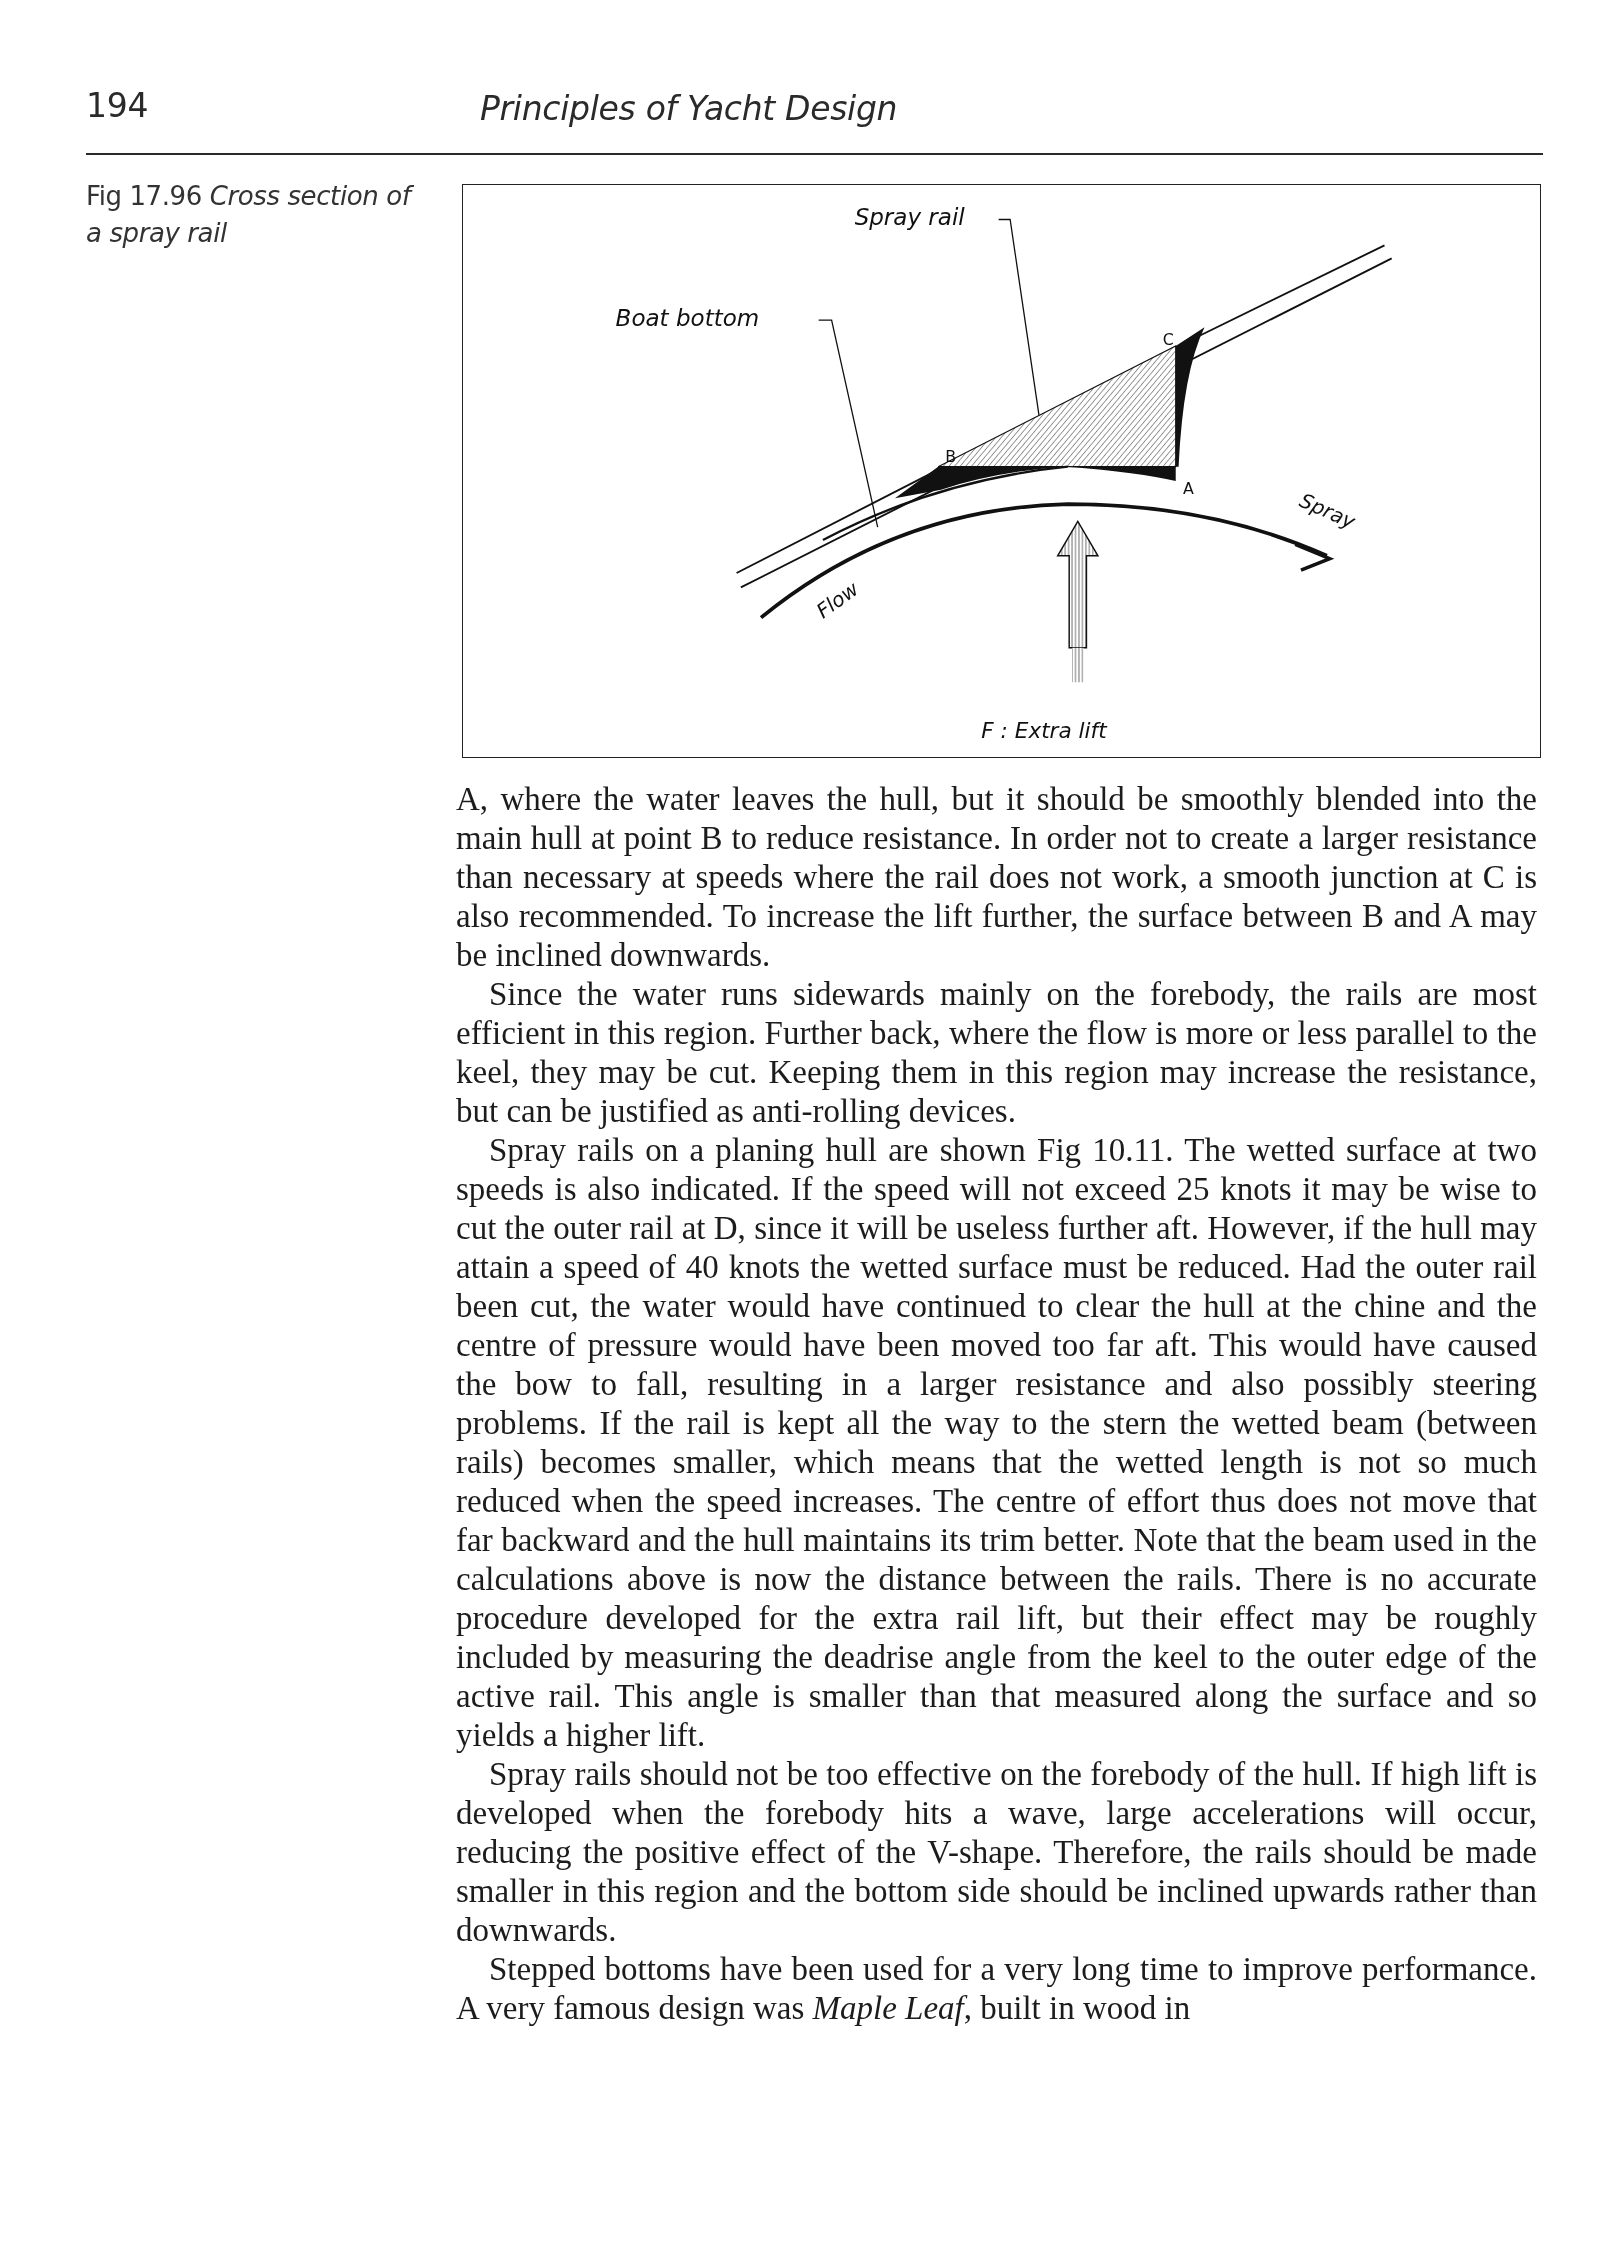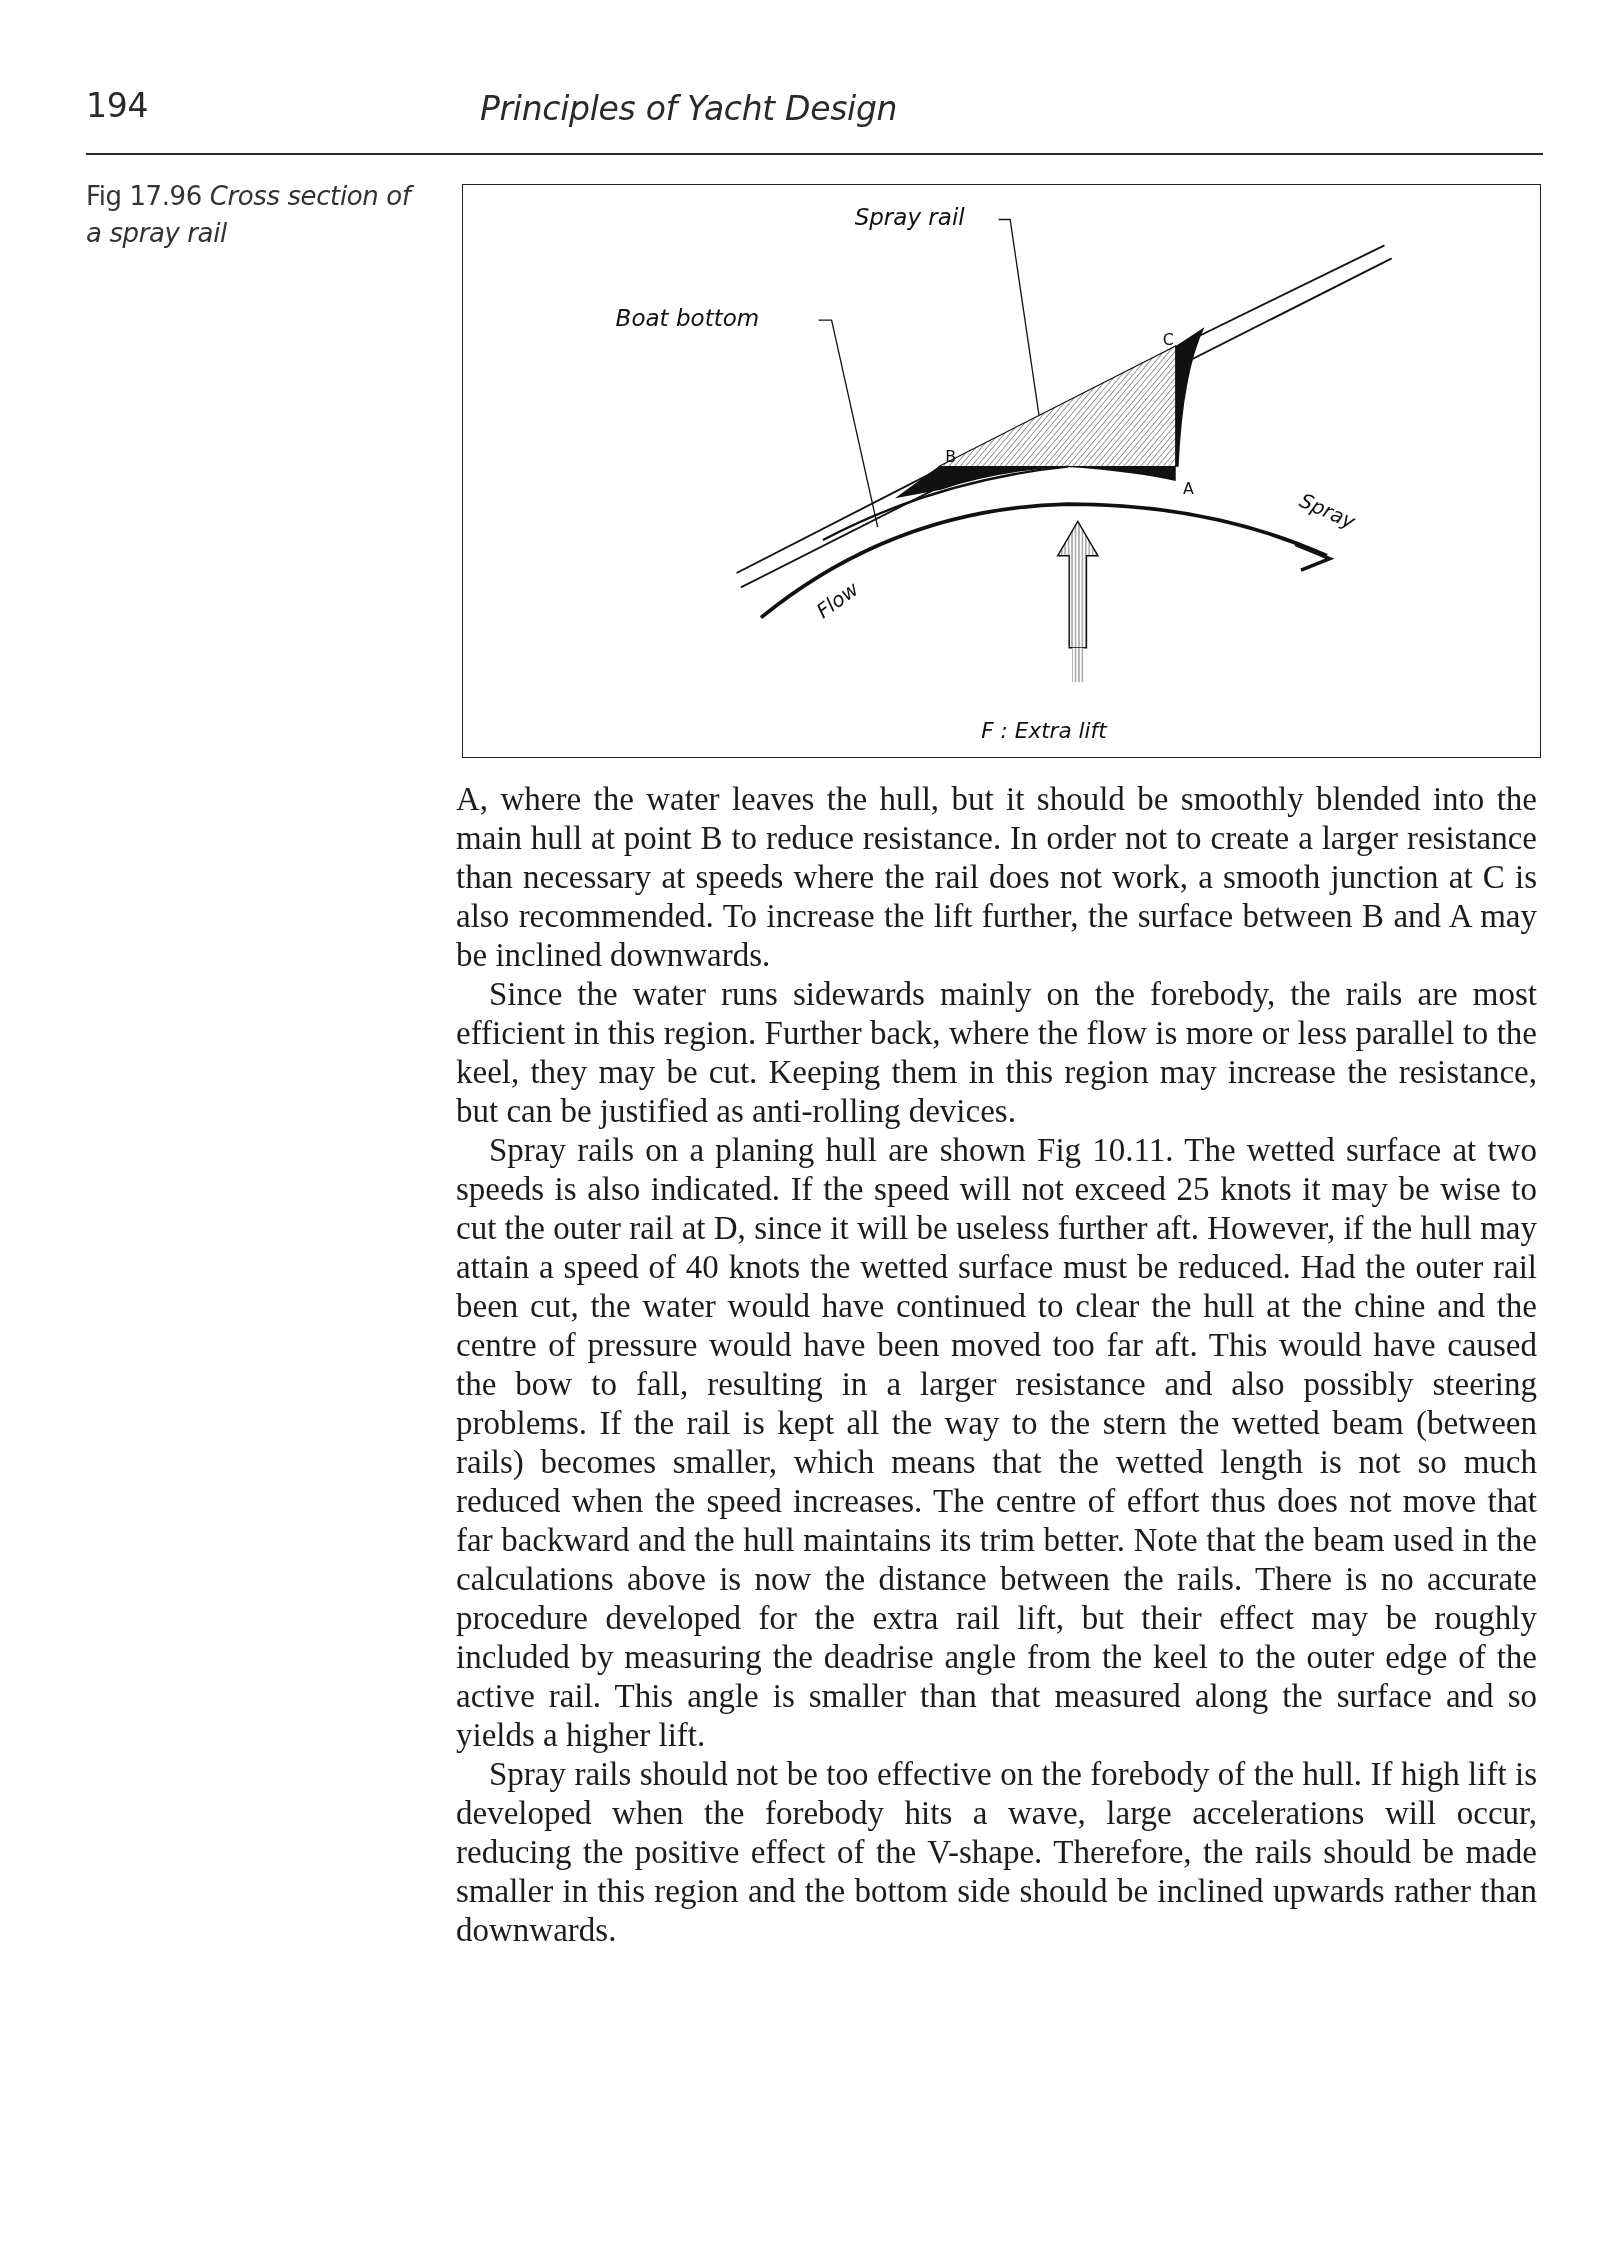--- a/index.html
+++ b/index.html
@@ -80,14 +80,15 @@
     <text class="fig-label" x="0" y="0" font-size="14" transform="translate(580,223) rotate(24)">Spray</text>
     <text class="fig-label" x="360" y="385" font-size="15">F : Extra lift</text>
   </svg>
 </div>
 
 <div class="abs body-text">
   <p>A, where the water leaves the hull, but it should be smoothly blended into the main hull at point B to reduce resistance. In order not to create a larger resistance than necessary at speeds where the rail does not work, a smooth junction at C is also recommended. To increase the lift further, the surface between B and A may be inclined downwards.</p>
   <p class="indent">Since the water runs sidewards mainly on the forebody, the rails are most efficient in this region. Further back, where the flow is more or less parallel to the keel, they may be cut. Keeping them in this region may increase the resistance, but can be justified as anti-rolling devices.</p>
   <p class="indent">Spray rails on a planing hull are shown Fig 10.11. The wetted surface at two speeds is also indicated. If the speed will not exceed 25 knots it may be wise to cut the outer rail at D, since it will be useless further aft. However, if the hull may attain a speed of 40 knots the wetted surface must be reduced. Had the outer rail been cut, the water would have continued to clear the hull at the chine and the centre of pressure would have been moved too far aft. This would have caused the bow to fall, resulting in a larger resistance and also possibly steering problems. If the rail is kept all the way to the stern the wetted beam (between rails) becomes smaller, which means that the wetted length is not so much reduced when the speed increases. The centre of effort thus does not move that far backward and the hull maintains its trim better. Note that the beam used in the calculations above is now the distance between the rails. There is no accurate procedure developed for the extra rail lift, but their effect may be roughly included by measuring the deadrise angle from the keel to the outer edge of the active rail. This angle is smaller than that measured along the surface and so yields a higher lift.</p>
   <p class="indent">Spray rails should not be too effective on the forebody of the hull. If high lift is developed when the forebody hits a wave, large accelerations will occur, reducing the positive effect of the V-shape. Therefore, the rails should be made smaller in this region and the bottom side should be inclined upwards rather than downwards.</p>
+  <p class="indent"><span>Stepped bottoms have been used for a very long time to improve performance. A very famous design was </span><em>Maple Leaf</em><span>, built in wood in</span></p>
 </div>
 
 
 </body></html>

